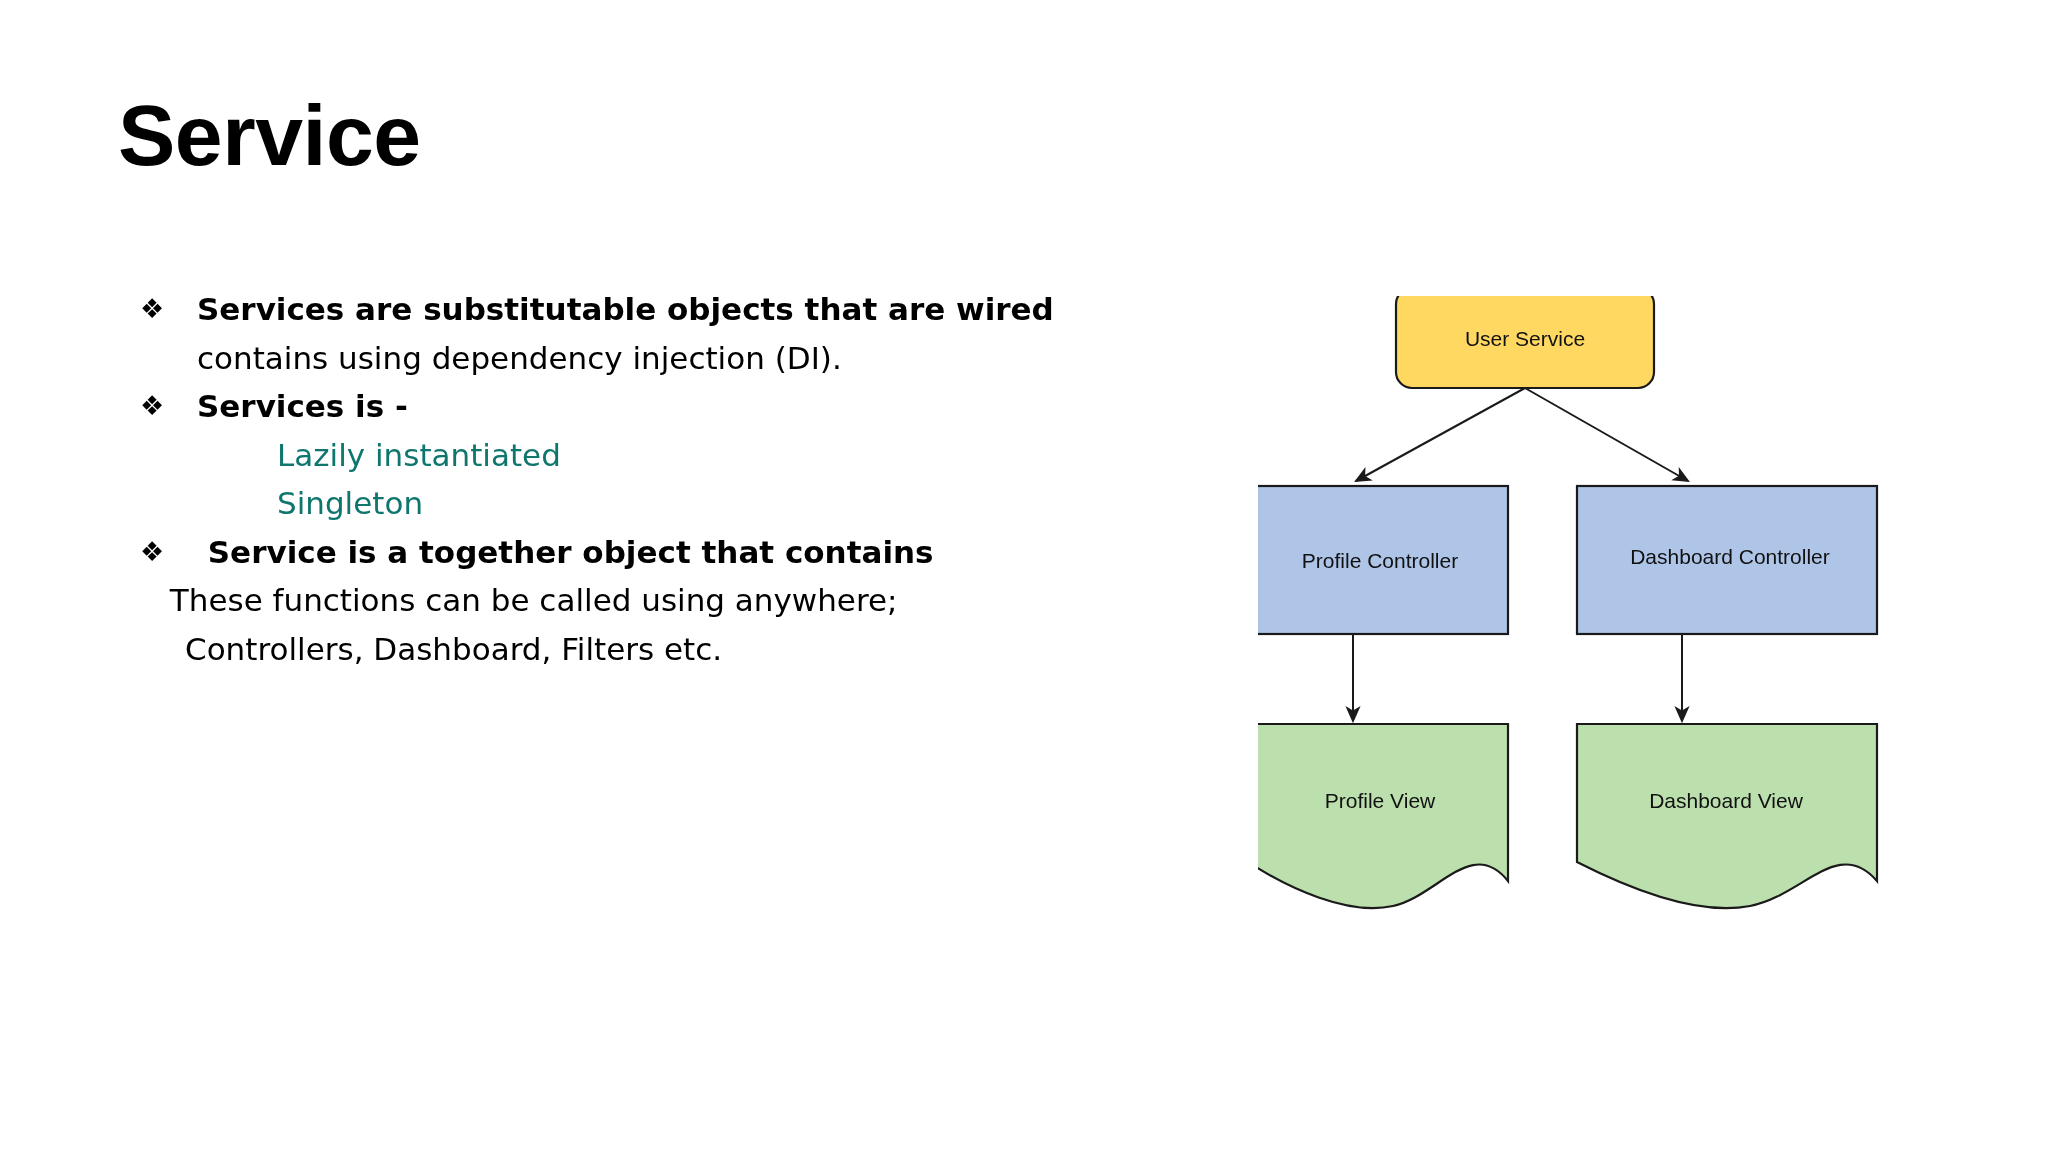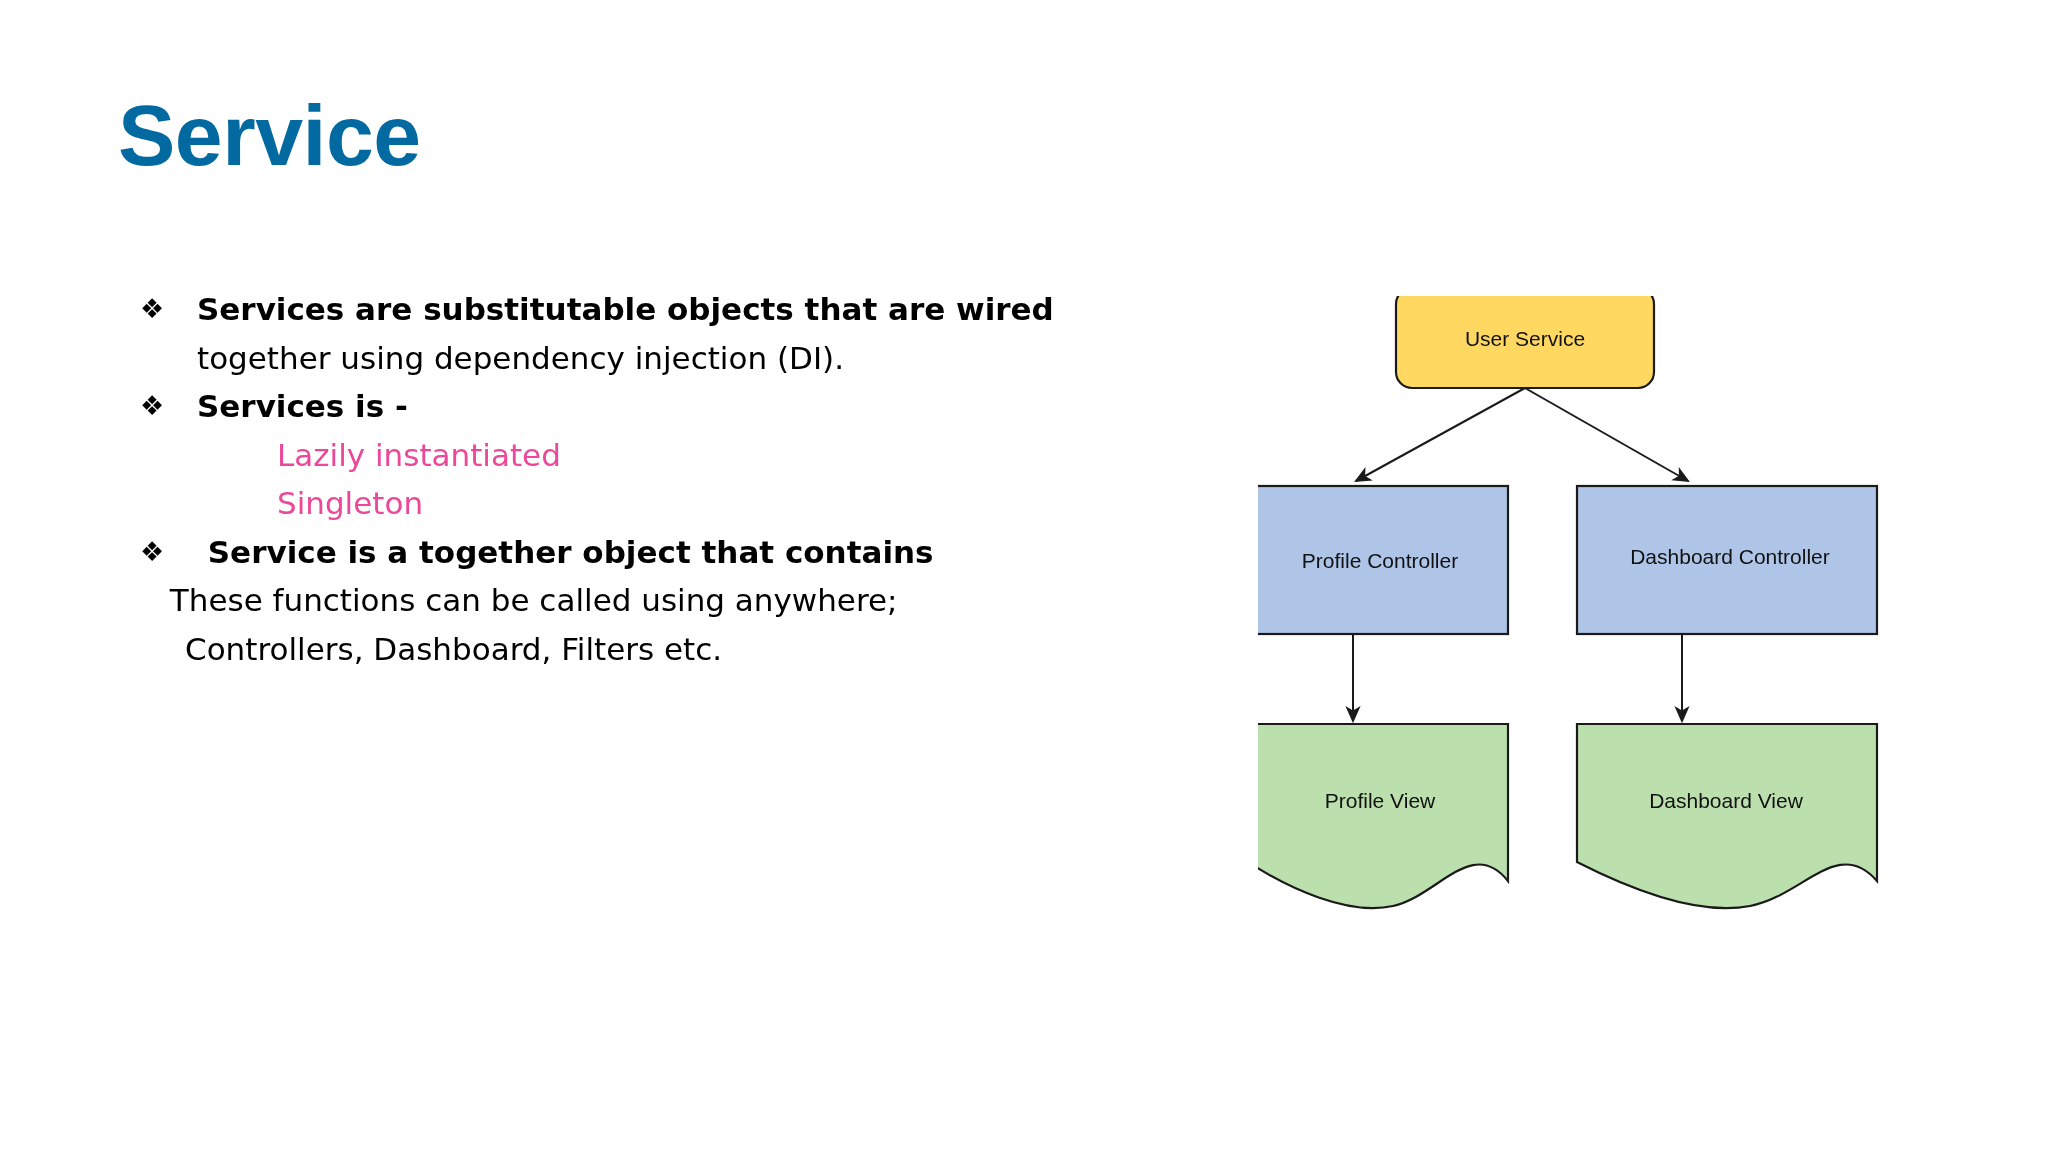--- a/index.html
+++ b/index.html
@@ -17,21 +17,21 @@
 
   
   #slide-title {
     position: absolute;
     left: 118px;
     top: 92px;
     font-family: "Liberation Sans", sans-serif;
     font-weight: bold;
     font-size: 86px;
     line-height: 1.0;
-    color: #0369a1;
+    color: #000000;
     letter-spacing: -0.5px;
     white-space: nowrap;
   }
 
   
   #body-column {
     position: absolute;
     left: 140px;
     top: 285px;
     width: 1090px;
@@ -39,21 +39,21 @@
 
   .txt-line {
     font-family: "DejaVu Sans", sans-serif;
     font-size: 31px;
     line-height: 48.5px;
     color: #000000;
     white-space: pre;
   }
 
   .txt-line.sub {
-    color: #ec4899;
+    color: #0f766e;
   }
 
   .bullet-row {
     display: flex;
     align-items: flex-start;
   }
   .bullet-mark {
     flex: 0 0 auto;
     width: 57px;
     font-family: "DejaVu Sans", sans-serif;
@@ -102,21 +102,21 @@
 
 <div id="slide-title">Service</div>
 
 <div id="body-column">
 
   <div class="bullet-row">
     <span class="bullet-mark">❖</span>
     <span class="bullet-text">Services are substitutable objects that are wired</span>
   </div>
 
-  <div class="txt-line indent-lg">together using dependency injection (DI).</div>
+  <div class="txt-line indent-lg">contains using dependency injection (DI).</div>
 
   <div class="bullet-row">
     <span class="bullet-mark">❖</span>
     <span class="bullet-text">Services is -</span>
   </div>
 
   <div class="txt-line sub indent-2">Lazily instantiated</div>
 
   <div class="txt-line sub indent-2">Singleton</div>
 

